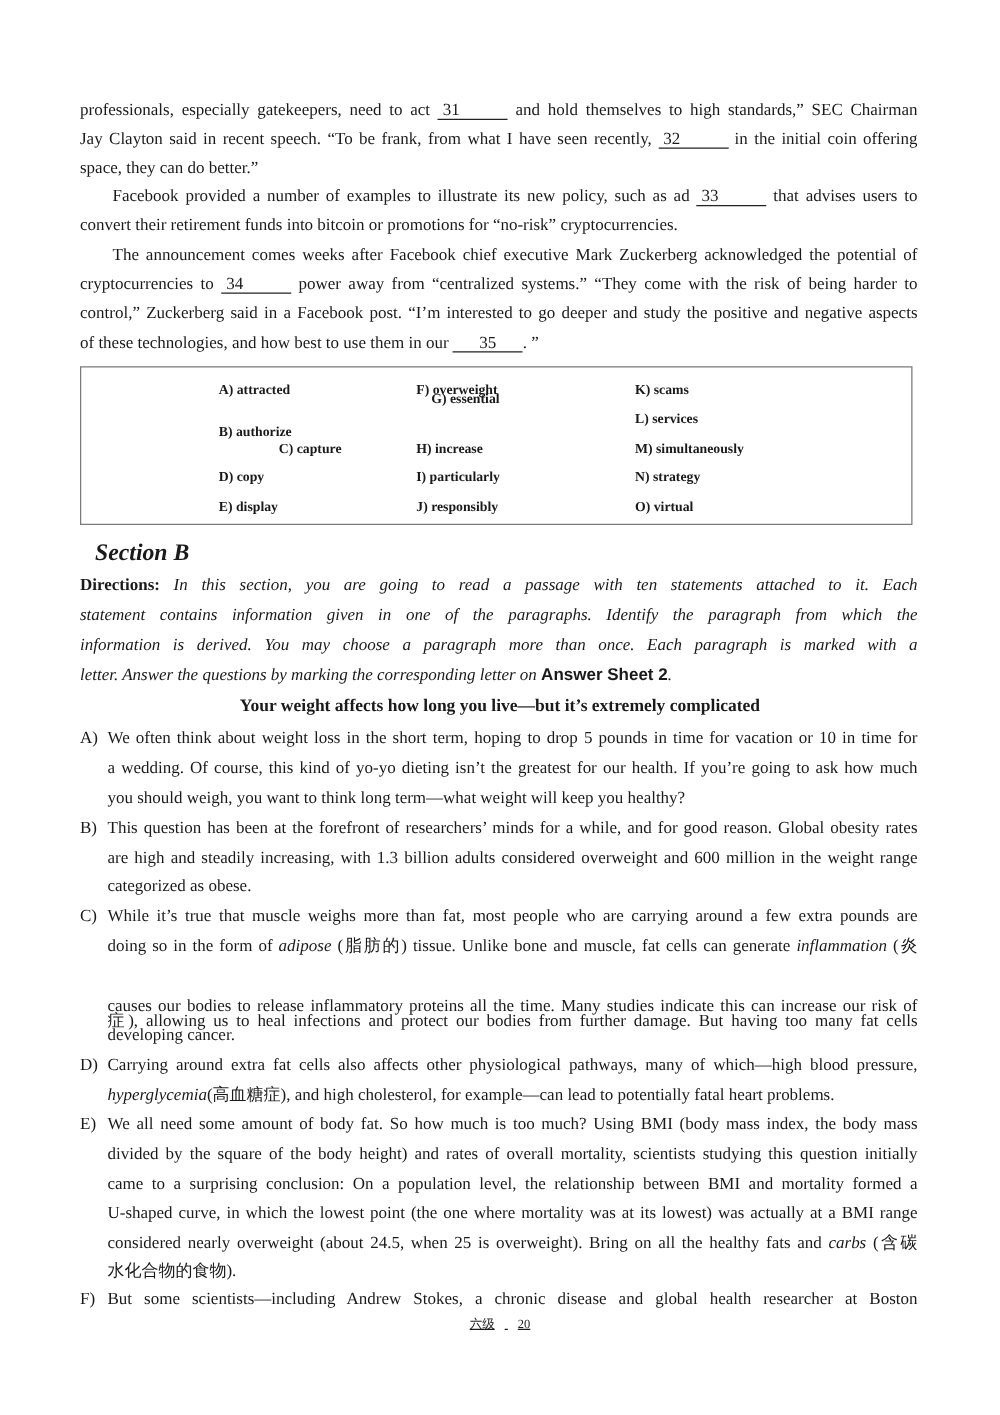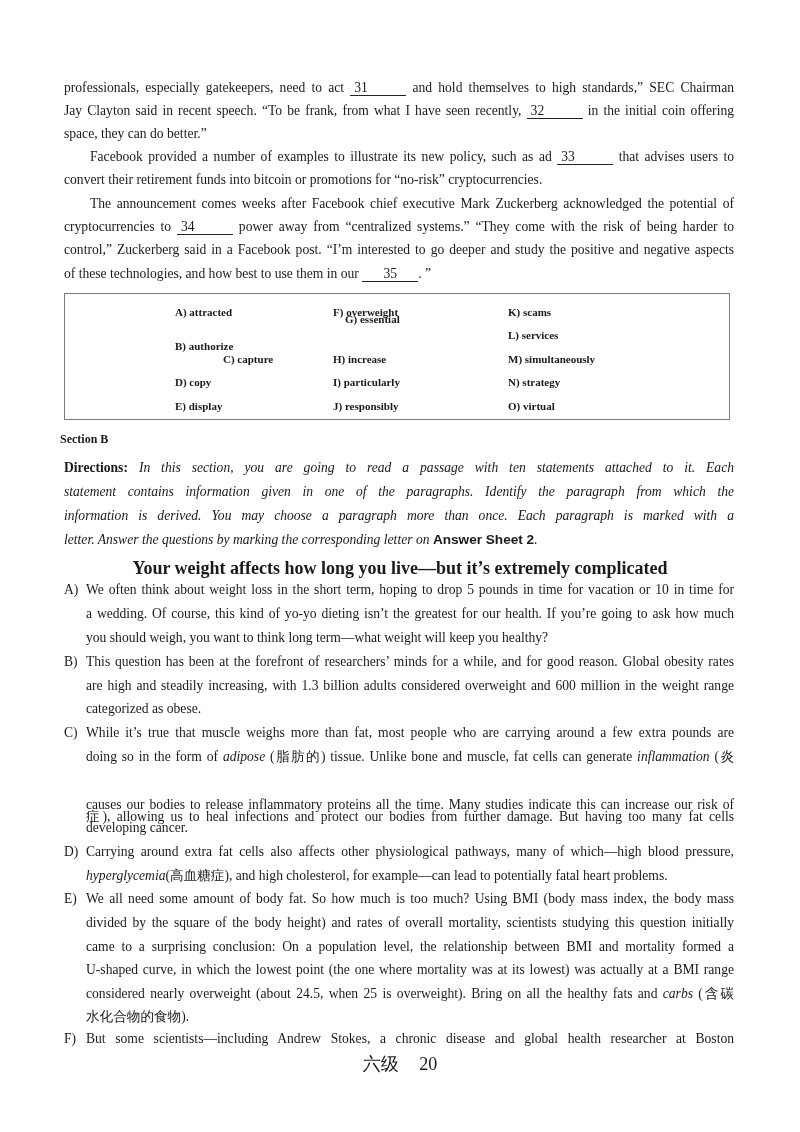--- a/index.html
+++ b/index.html
@@ -53,59 +53,61 @@
     }
     .opt {
       position: absolute;
       white-space: nowrap;
       font-size: 11px;
       line-height: 18px;
       font-weight: bold;
     }
     .section-title {
       position: absolute;
-      left: 60px;
+      left: 76px;
       top: 432px;
       font-weight: bold;
-      font-size: 12px;
+      font-size: 19px;
+      font-style: italic;
     }
     .directions-label { font-weight: bold; }
     .it { font-style: italic; }
     .sheet {
       font-family: "Liberation Sans", "DejaVu Sans", sans-serif;
       font-weight: bold;
       font-style: normal;
     }
     .passage-title {
       position: absolute;
       left: 0;
       width: 800px;
       top: 558px;
       text-align: center;
       font-weight: bold;
-      font-size: 18px;
+      font-size: 14px;
     }
     .para-line {
       position: absolute;
       white-space: nowrap;
       line-height: 20px;
       height: 20px;
     }
     .label {
       position: absolute;
       left: 64px;
       line-height: 20px;
     }
     .footer {
       position: absolute;
       left: 0;
       width: 800px;
       top: 1028px;
       text-align: center;
-      font-size: 18px;
+      font-size: 10px;
+      text-decoration: underline;
     }
     .footer span { margin: 0 8px; }
   </style>
 </head>
 <body>
 
 <div class="page">
   <div class="line just" style="top:78px;">
     <span>professionals, especially gatekeepers, need to act </span><span class="blank">31</span><span> and hold themselves to high standards,” SEC Chairman</span>
   </div>

